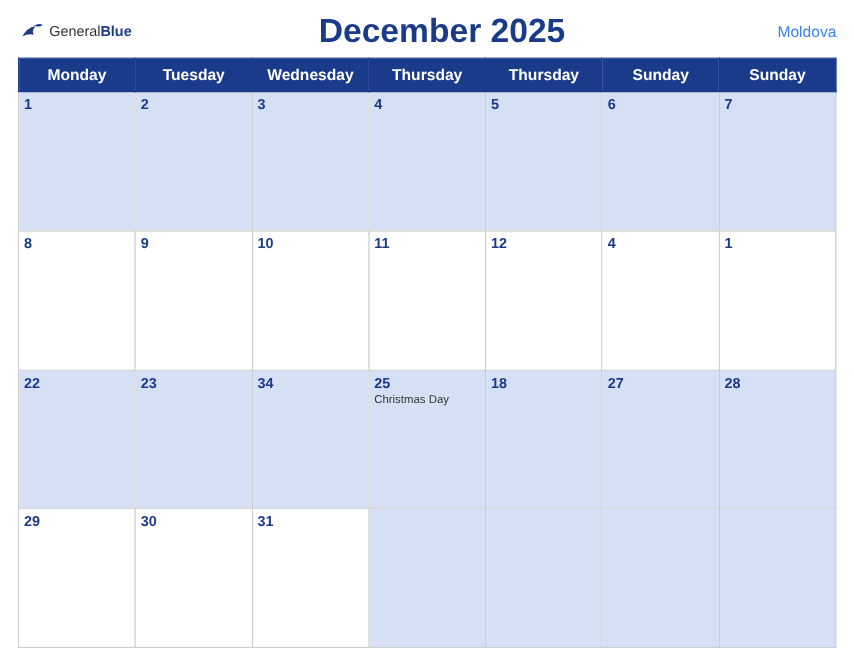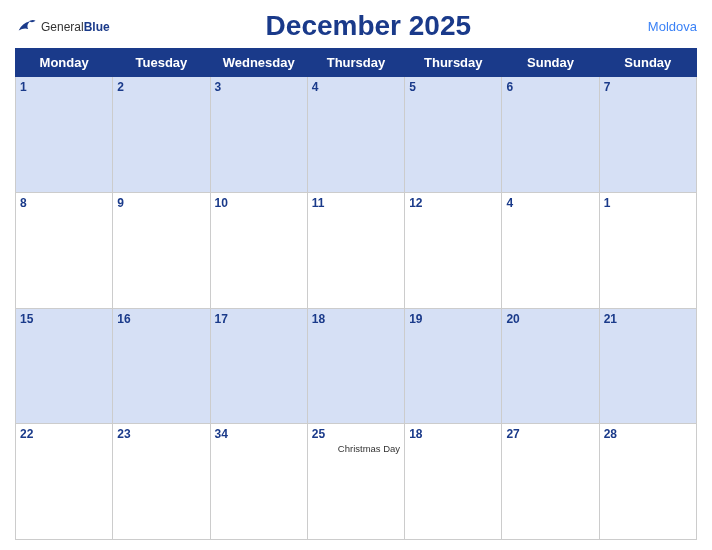--- a/index.html
+++ b/index.html
@@ -98,21 +98,20 @@
       color: #1a3a8a;
       display: block;
     }
 
     .holiday-label {
       font-size: 9.5px;
       color: #333;
       display: block;
       margin-top: 2px;
       line-height: 1.2;
-      text-align: right;
     }
 
     .empty-cell {
       background-color: #d6e0f5 !important;
     }
   </style>
 </head>
 <body>
 
 <div class="header-area">
@@ -183,43 +182,20 @@
         </td>
         <td>
           <span class="day-number">4</span>
         </td>
         <td>
           <span class="day-number">1</span>
         </td>
       </tr>
       <tr>
         <td>
-          <span class="day-number">15</span>
-        </td>
-        <td>
-          <span class="day-number">16</span>
-        </td>
-        <td>
-          <span class="day-number">17</span>
-        </td>
-        <td>
-          <span class="day-number">18</span>
-        </td>
-        <td>
-          <span class="day-number">19</span>
-        </td>
-        <td>
-          <span class="day-number">20</span>
-        </td>
-        <td>
-          <span class="day-number">21</span>
-        </td>
-      </tr>
-      <tr>
-        <td>
           <span class="day-number">22</span>
         </td>
         <td>
           <span class="day-number">23</span>
         </td>
         <td>
           <span class="day-number">34</span>
         </td>
         <td>
           <span class="day-number">25</span>
@@ -228,14 +204,29 @@
         <td>
           <span class="day-number">18</span>
         </td>
         <td>
           <span class="day-number">27</span>
         </td>
         <td>
           <span class="day-number">28</span>
         </td>
       </tr>
+      <tr>
+        <td>
+          <span class="day-number">29</span>
+        </td>
+        <td>
+          <span class="day-number">30</span>
+        </td>
+        <td>
+          <span class="day-number">31</span>
+        </td>
+        <td class="empty-cell"></td>
+        <td class="empty-cell"></td>
+        <td class="empty-cell"></td>
+        <td class="empty-cell"></td>
+      </tr>
     </tbody>
 </table>
 
 </body></html>

